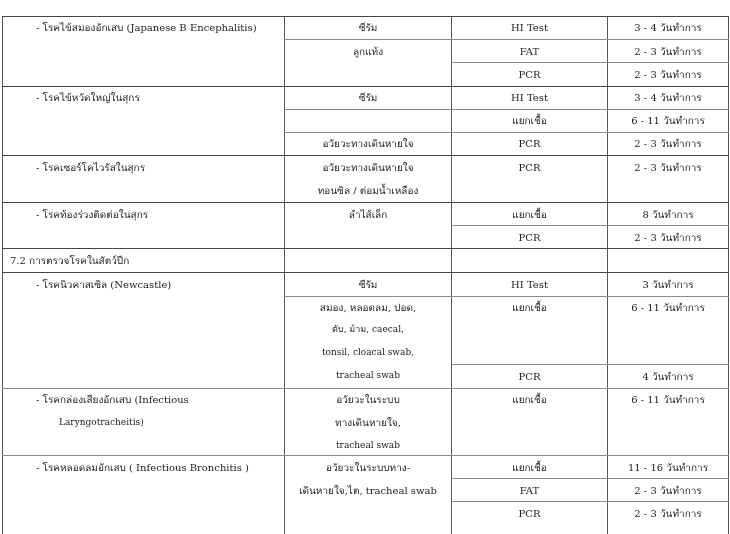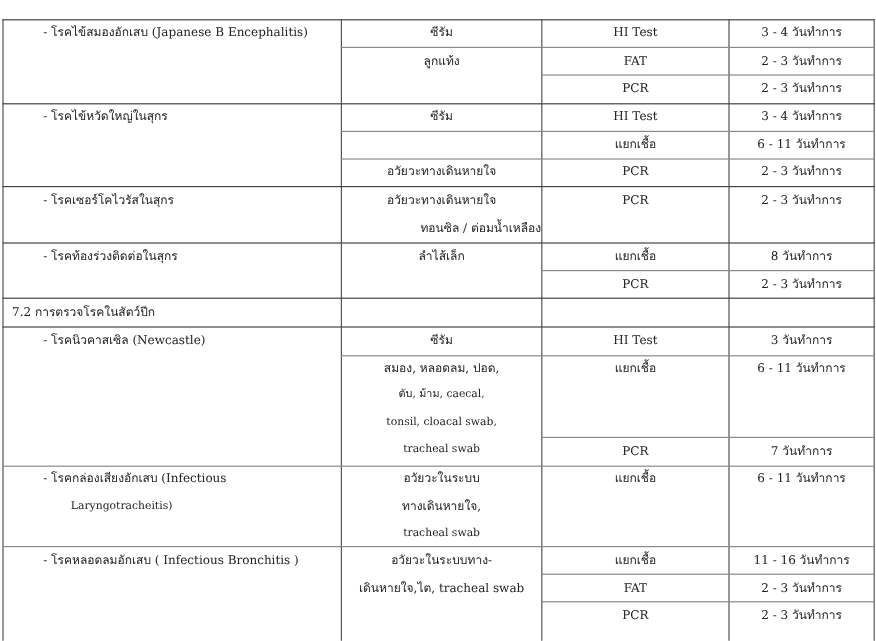--- a/index.html
+++ b/index.html
@@ -64,21 +64,21 @@
   <div class="cell c" style="left:285px; width:166px; top:116px;">อวัยวะทางเดินหายใจ</div>
   <div class="cell c" style="left:452px; width:155px; top:70px;">HI Test</div>
   <div class="cell c" style="left:452px; width:155px; top:93px;">แยกเชื้อ</div>
   <div class="cell c" style="left:452px; width:155px; top:116px;">PCR</div>
   <div class="cell c" style="left:608px; width:120px; top:70px;">3 - 4 วันทำการ</div>
   <div class="cell c" style="left:608px; width:120px; top:93px;">6 - 11 วันทำการ</div>
   <div class="cell c" style="left:608px; width:120px; top:116px;">2 - 3 วันทำการ</div>
 
   <div class="cell l" style="left:36px; top:140px;">- โรคเซอร์โคไวรัสในสุกร</div>
   <div class="cell c" style="left:285px; width:166px; top:140px;">อวัยวะทางเดินหายใจ</div>
-  <div class="cell c" style="left:285px; width:166px; top:163px;text-align:right;">ทอนซิล / ต่อมน้ำเหลือง</div>
+  <div class="cell c" style="left:285px; width:166px; top:163px;">ทอนซิล / ต่อมน้ำเหลือง</div>
   <div class="cell c" style="left:452px; width:155px; top:140px;">PCR</div>
   <div class="cell c" style="left:608px; width:120px; top:140px;">2 - 3 วันทำการ</div>
 
   <div class="cell l" style="left:36px; top:187px;">- โรคท้องร่วงติดต่อในสุกร</div>
   <div class="cell c" style="left:285px; width:166px; top:187px;">ลำไส้เล็ก</div>
   <div class="cell c" style="left:452px; width:155px; top:187px;">แยกเชื้อ</div>
   <div class="cell c" style="left:452px; width:155px; top:210px;">PCR</div>
   <div class="cell c" style="left:608px; width:120px; top:187px;">8 วันทำการ</div>
   <div class="cell c" style="left:608px; width:120px; top:210px;">2 - 3 วันทำการ</div>
 
@@ -88,21 +88,21 @@
   <div class="cell c" style="left:285px; width:166px; top:257px;">ซีรัม</div>
   <div class="cell c" style="left:285px; width:166px; top:280px;">สมอง, หลอดลม, ปอด,</div>
   <div class="cell c small" style="left:285px; width:166px; top:302px;">ตับ, ม้าม, caecal,</div>
   <div class="cell c small" style="left:285px; width:166px; top:325px;">tonsil, cloacal swab,</div>
   <div class="cell c small" style="left:285px; width:166px; top:348px;">tracheal swab</div>
   <div class="cell c" style="left:452px; width:155px; top:257px;">HI  Test</div>
   <div class="cell c" style="left:452px; width:155px; top:280px;">แยกเชื้อ</div>
   <div class="cell c" style="left:452px; width:155px; top:349px;">PCR</div>
   <div class="cell c" style="left:608px; width:120px; top:257px;">3 วันทำการ</div>
   <div class="cell c" style="left:608px; width:120px; top:280px;">6 - 11 วันทำการ</div>
-  <div class="cell c" style="left:608px; width:120px; top:349px;">7 วันทำการ</div>
+  <div class="cell c" style="left:608px; width:120px; top:349px;">4 วันทำการ</div>
 
   <div class="cell l" style="left:36px; top:372px;">- โรคกล่องเสียงอักเสบ (Infectious</div>
   <div class="cell l small" style="left:48px; top:395px;margin-left:11px;">Laryngotracheitis)</div>
   <div class="cell c" style="left:285px; width:166px; top:372px;">อวัยวะในระบบ</div>
   <div class="cell c" style="left:285px; width:166px; top:395px;">ทางเดินหายใจ,</div>
   <div class="cell c small" style="left:285px; width:166px; top:418px;">tracheal swab</div>
   <div class="cell c" style="left:452px; width:155px; top:372px;">แยกเชื้อ</div>
   <div class="cell c" style="left:608px; width:120px; top:372px;">6 - 11 วันทำการ</div>
 
   <div class="cell l" style="left:36px; top:440px;">- โรคหลอดลมอักเสบ ( Infectious  Bronchitis )</div>

